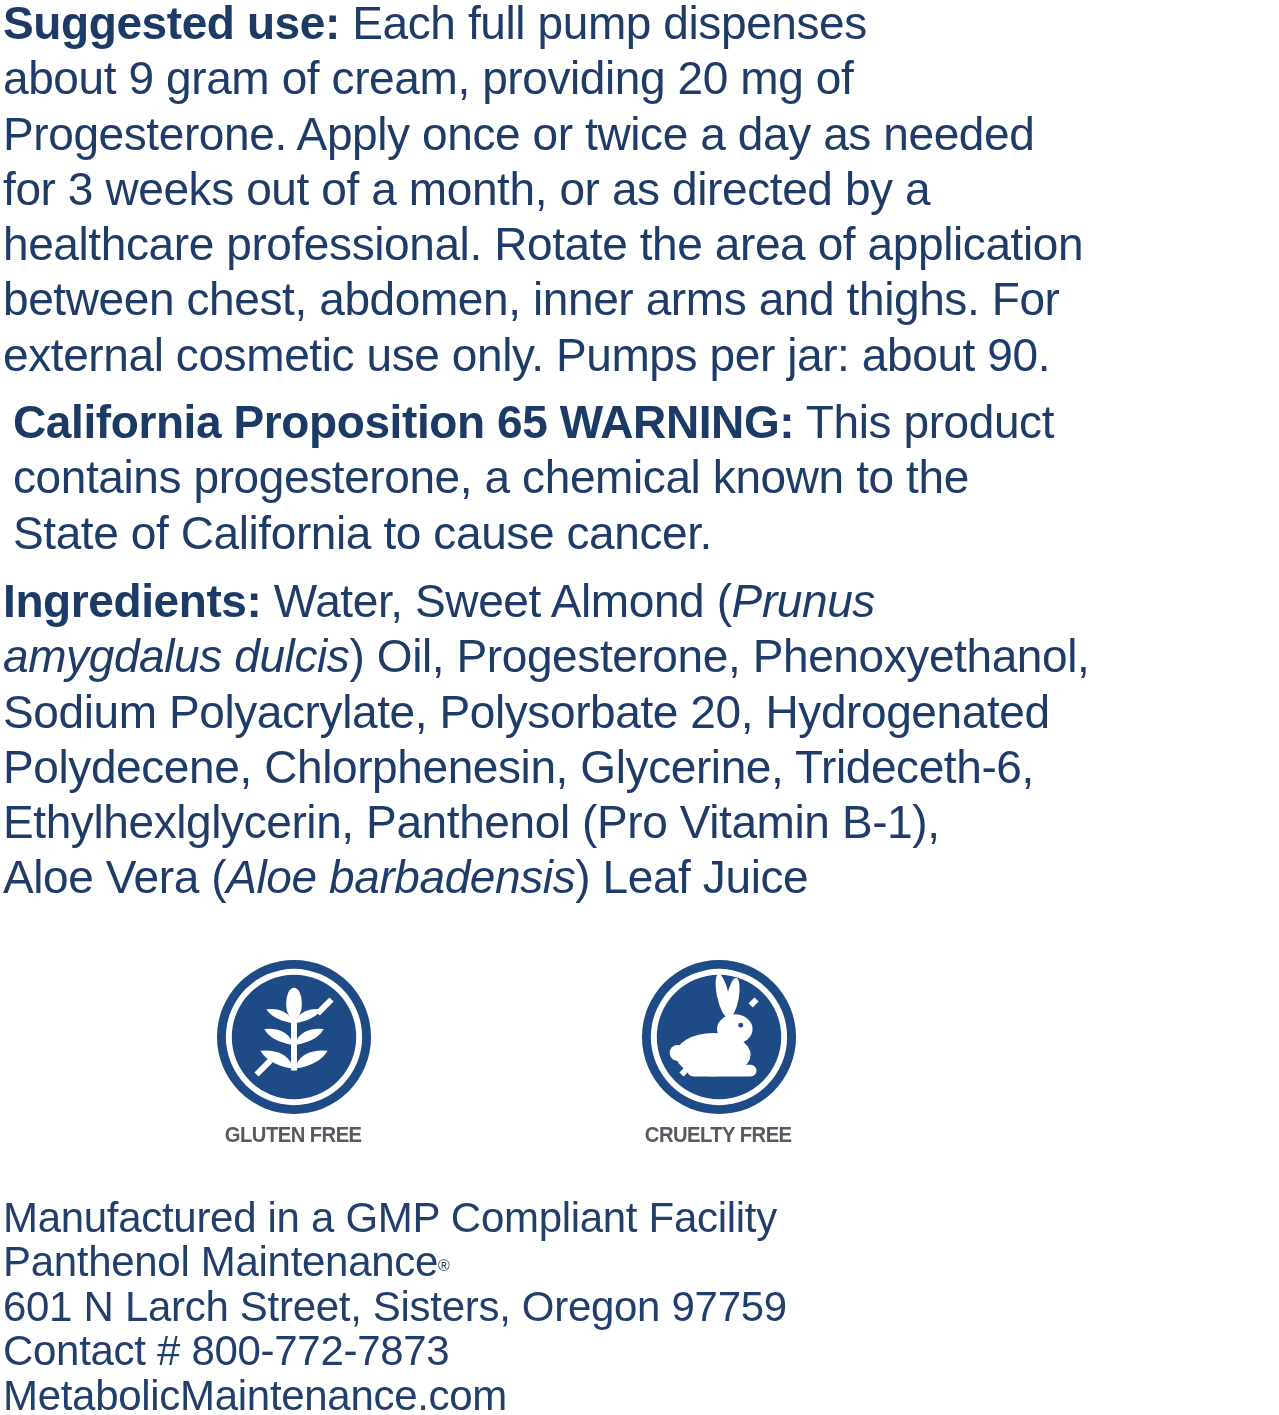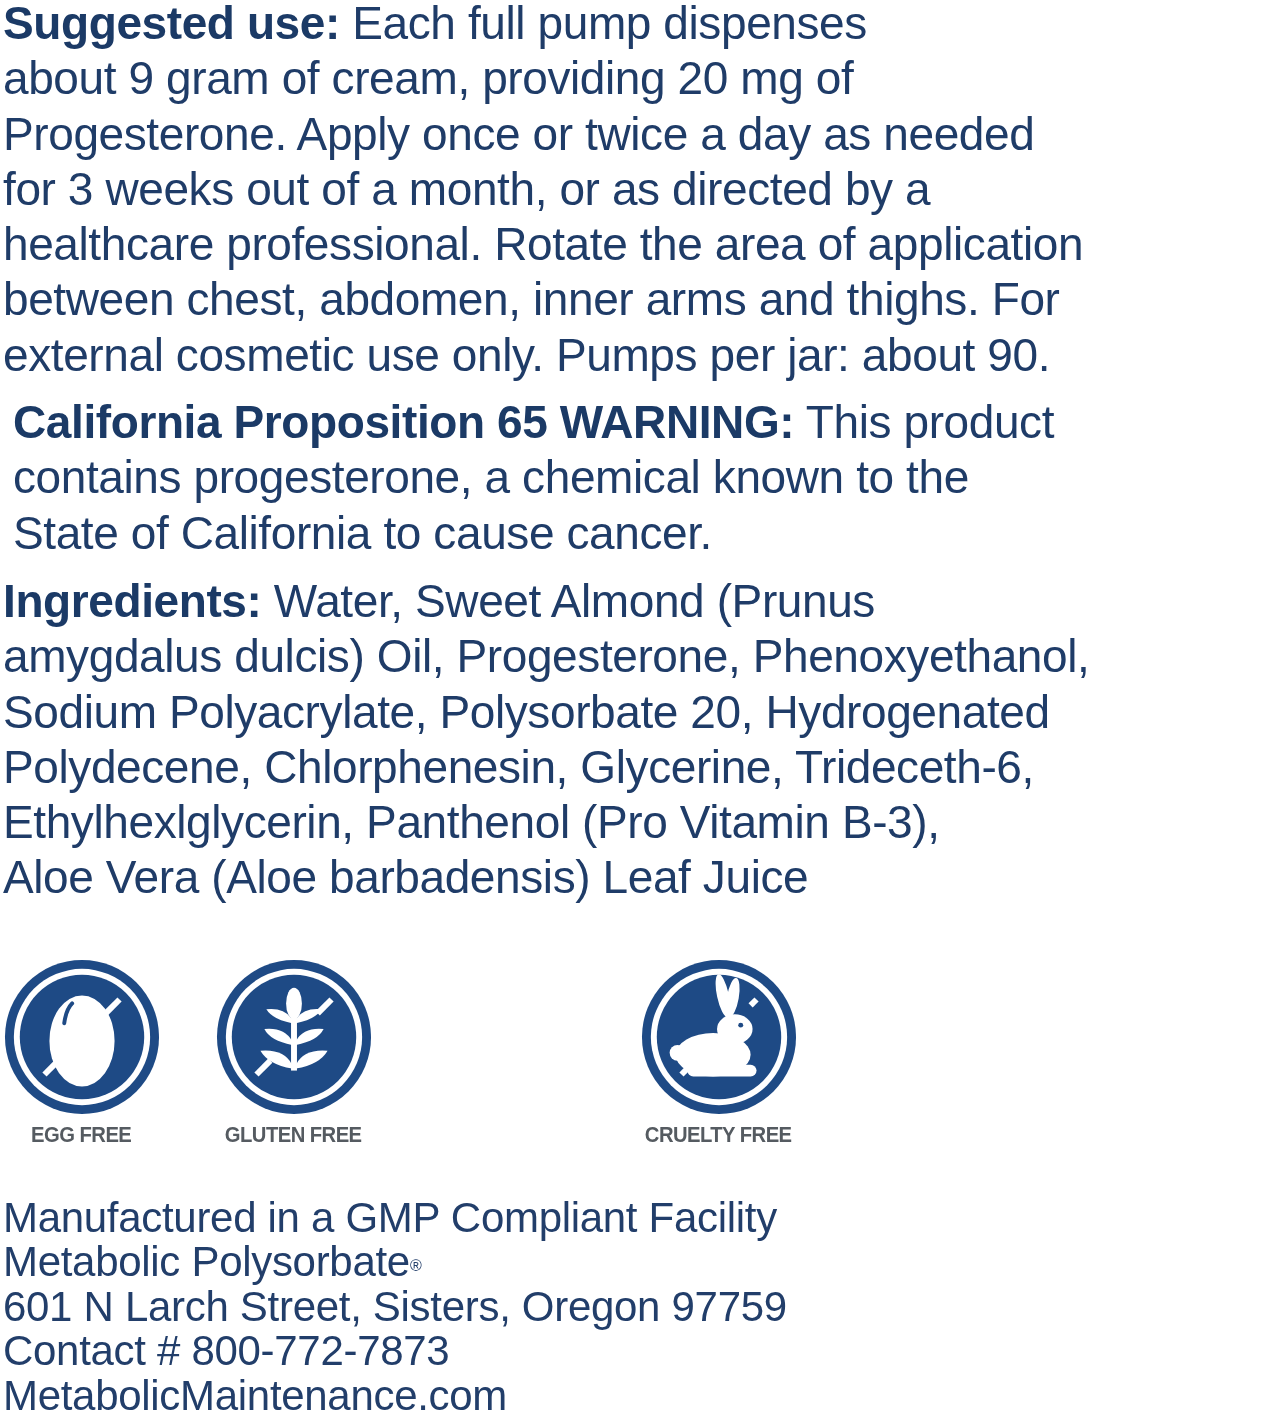--- a/index.html
+++ b/index.html
@@ -8,21 +8,21 @@
     font-family: "Liberation Sans", "DejaVu Sans", sans-serif;
     color: #1f3c68;
   }
   .block {
     position: absolute; left: 3px; width: 1276px;
     font-size: 46px; line-height: 55.3px; letter-spacing: -0.4px;
     font-weight: 400; white-space: nowrap;
   }
   .block .line { display: block; }
   .b { font-weight: 700; color: #1b3a66; }
-  .i { }
+  .i { font-style: italic; }
   #use { top: -4px; }
   #prop65 { top: 395px; margin-left: 10px; }
   #ingredients { top: 574px; }
   .badges { position: absolute; top: 958px; left: 0; width: 820px; height: 200px; }
   .badge { position: absolute; width: 160px; }
   .badge svg { display: block; width: 158px; height: 158px; }
   .badge .lbl {
     position: absolute; top: 164px; left: 0; width: 170px; text-align: center;
     font-family: "Liberation Sans", "DejaVu Sans", sans-serif;
     font-weight: 700; font-size: 22px; color: #555b61; letter-spacing: -0.6px;
@@ -53,38 +53,26 @@
   <span class="line"><span class="b">California Proposition 65 WARNING:</span><span> This product</span></span>
   <span class="line">contains progesterone, a chemical known to the</span>
   <span class="line">State of California to cause cancer.</span>
 </div>
 
 <div id="ingredients" class="block">
   <span class="line"><span class="b">Ingredients:</span><span> Water, Sweet Almond (</span><span class="i">Prunus</span></span>
   <span class="line"><span class="i">amygdalus dulcis</span><span>) Oil, Progesterone, Phenoxyethanol,</span></span>
   <span class="line">Sodium Polyacrylate, Polysorbate 20, Hydrogenated</span>
   <span class="line">Polydecene, Chlorphenesin, Glycerine, Trideceth-6,</span>
-  <span class="line">Ethylhexlglycerin, Panthenol (Pro Vitamin B-3),</span>
+  <span class="line">Ethylhexlglycerin, Panthenol (Pro Vitamin B-1),</span>
   <span class="line"><span>Aloe Vera (</span><span class="i">Aloe barbadensis</span><span>) Leaf Juice</span></span>
 </div>
 
 <div class="badges">
 
-  <div class="badge" style="left:3px;">
-    <svg viewBox="0 0 160 160">
-      <circle cx="80" cy="80" r="78" fill="#1e4a85"></circle>
-      <circle cx="80" cy="80" r="69" fill="#ffffff"></circle>
-      <circle cx="80" cy="80" r="63" fill="#1e4a85"></circle>
-      <ellipse cx="80" cy="84" rx="33" ry="46" fill="#ffffff"></ellipse>
-      <path d="M62 66 Q64 52 70 46" stroke="#1e4a85" stroke-width="4" fill="none" stroke-linecap="round"></path>
-      <line x1="118" y1="42" x2="104" y2="56" stroke="#ffffff" stroke-width="6"></line>
-      <line x1="56" y1="104" x2="42" y2="118" stroke="#ffffff" stroke-width="6"></line>
-    </svg>
-    <div class="lbl">EGG FREE</div>
-  </div>
 
   <div class="badge" style="left:215px;">
     <svg viewBox="0 0 160 160">
       <circle cx="80" cy="80" r="78" fill="#1e4a85"></circle>
       <circle cx="80" cy="80" r="69" fill="#ffffff"></circle>
       <circle cx="80" cy="80" r="63" fill="#1e4a85"></circle>
       <ellipse cx="80" cy="46" rx="8" ry="16" fill="#ffffff"></ellipse>
       <path d="M78 66 Q58 62 52 52 Q70 50 78 62 Z" fill="#ffffff"></path>
       <path d="M82 66 Q102 62 108 52 Q90 50 82 62 Z" fill="#ffffff"></path>
       <path d="M78 88 Q56 84 50 72 Q70 70 78 84 Z" fill="#ffffff"></path>
@@ -113,17 +101,17 @@
       <circle cx="102" cy="68" r="2.5" fill="#1e4a85"></circle>
       <line x1="118" y1="42" x2="112" y2="48" stroke="#ffffff" stroke-width="6"></line>
       <line x1="50" y1="110" x2="42" y2="118" stroke="#ffffff" stroke-width="6"></line>
     </svg>
     <div class="lbl">CRUELTY FREE</div>
   </div>
 </div>
 
 <div id="footer">
   <span class="line">Manufactured in a GMP Compliant Facility</span>
-  <span class="line"><span>Metabolic Polysorbate</span><sup>®</sup></span>
+  <span class="line"><span>Panthenol Maintenance</span><sup>®</sup></span>
   <span class="line">601 N Larch Street, Sisters, Oregon 97759</span>
   <span class="line">Contact # 800-772-7873</span>
   <span class="line">MetabolicMaintenance.com</span>
 </div>
 
 </body></html>

